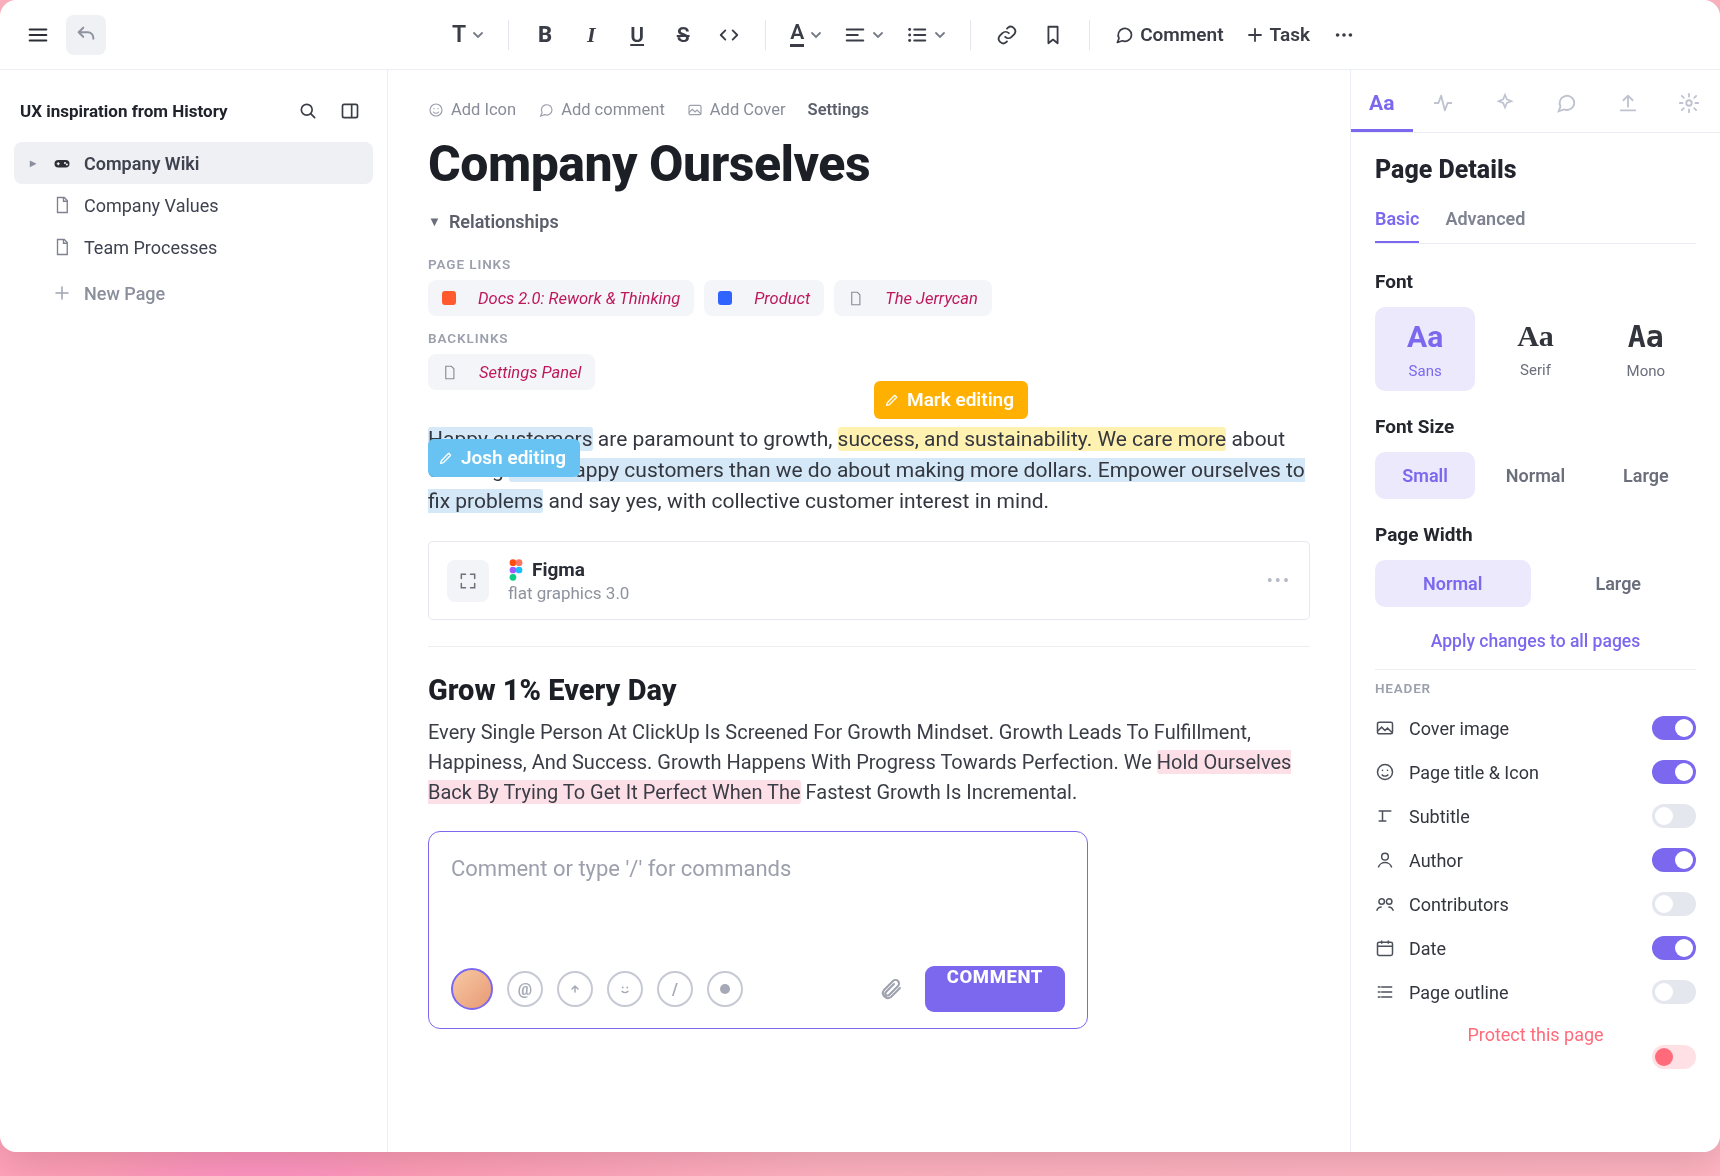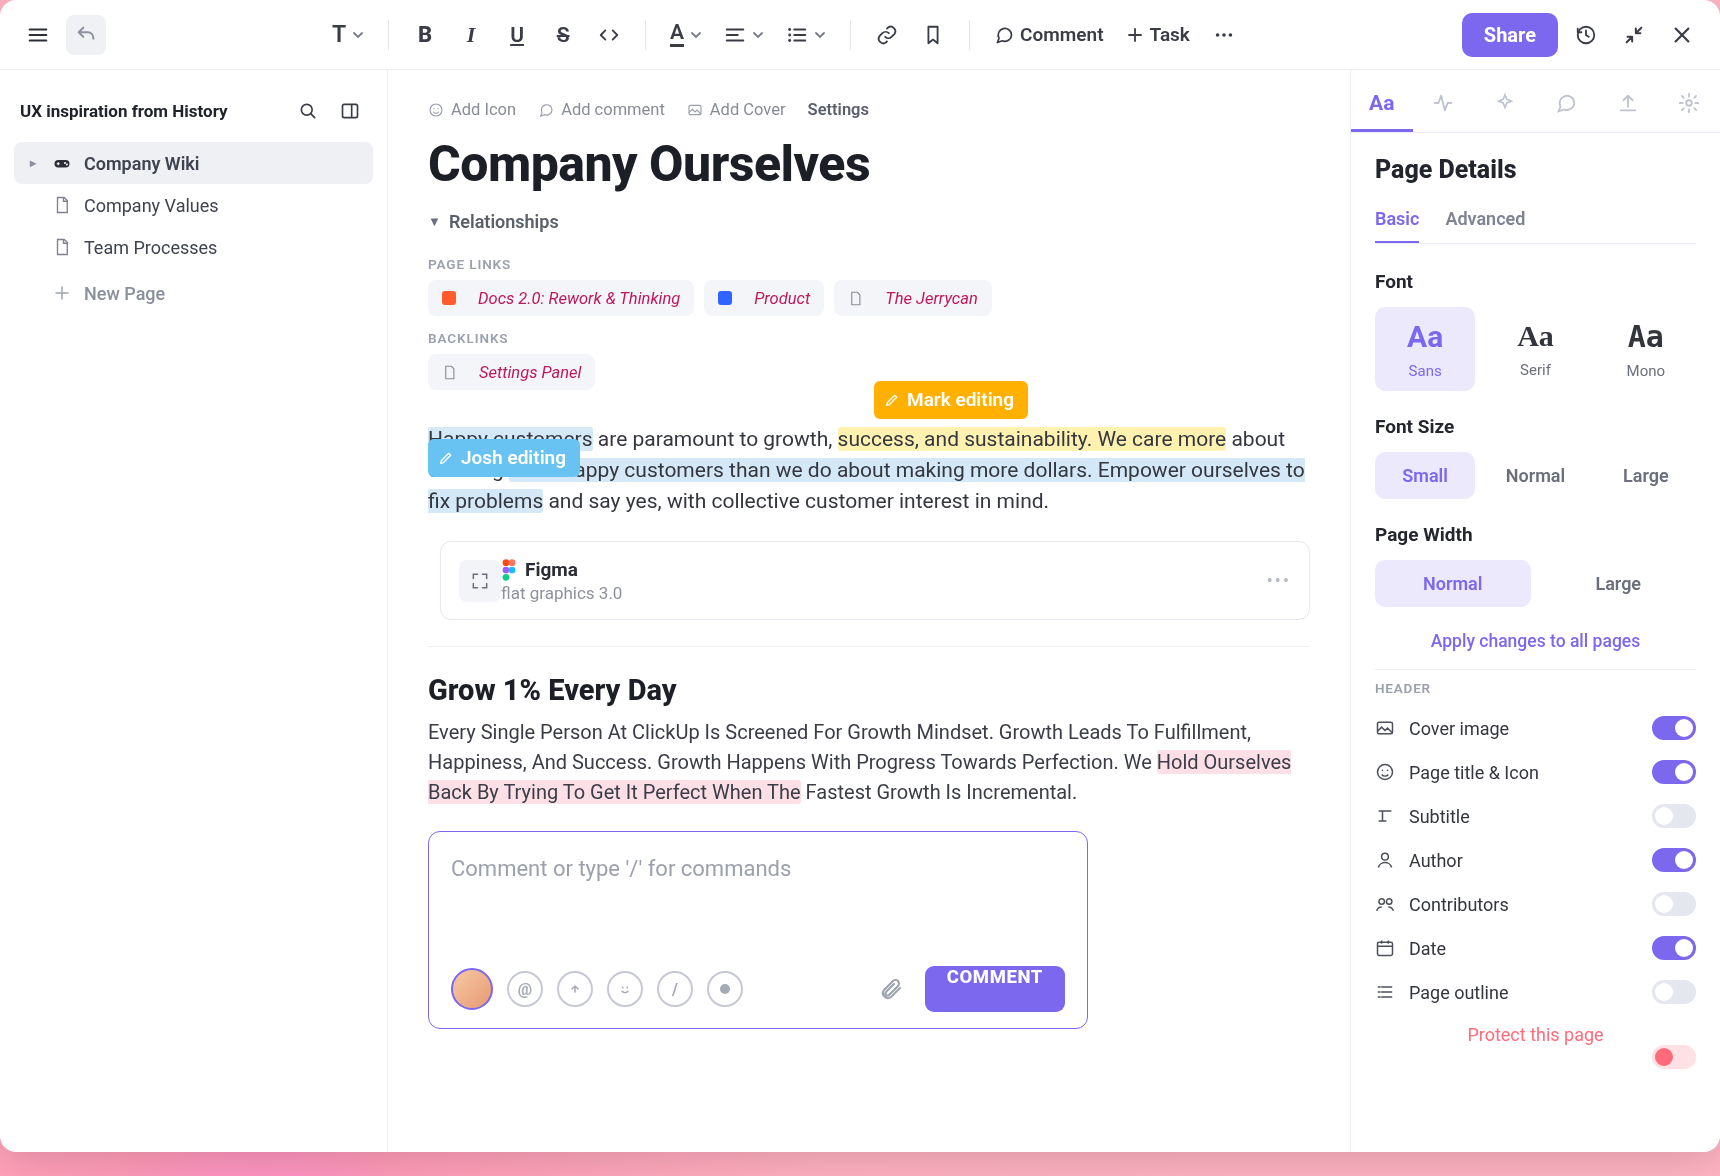--- a/index.html
+++ b/index.html
@@ -55,21 +55,21 @@
 .chips { display:flex; gap:10px; flex-wrap:wrap;}
 .chip { display:flex; align-items:center; gap:22px; background:#f4f5f8; border-radius:8px; height:36px; padding: 0 14px; font-size:16.5px; color:#be185d;font-style:italic;}
 .chip .sq { width:14px;height:14px;border-radius:3px;}
 .para { font-size:21px; line-height:1.48; color:#34373f; padding: 34px 0 24px; position:relative;}
 .hl-y { background:#FFF2B0; border-radius:3px;}
 .hl-b { background:#d4e8f7; border-radius:3px;}
 .hl-p { background:#fde0e7; border-radius:3px;}
 .editing-tag { position:absolute; display:flex; align-items:center; gap:7px; color:#fff; font-weight:600; padding:5px 14px 5px 10px; border-radius:6px; font-size:19px;}
 .tag-mark { background:#ffb000; top:-9px; left:446px;}
 .tag-josh { background:#68c3f2; top:49px; left:0;}
-.embed { border:1px solid #e6e8ef; border-radius:11px; padding:16px 18px; display:flex; align-items:center; gap:0;margin-left:12px;}
+.embed { border:1px solid #e6e8ef; border-radius:5px; padding:16px 18px; display:flex; align-items:center; gap:19px;}
 .embed .exp { width:42px;height:42px;border-radius:8px;background:#f3f4f8; display:flex;align-items:center;justify-content:center; color:#6b6f7c;}
 .embed .name{ font-weight:700; font-size:19px; color:#2a2d35;}
 .embed .sub{ color:#8e929e; font-size:17px; margin-top:2px;}
 .embed .dots{ margin-left:auto; color:#b6bac6; letter-spacing:2px; font-size:18px;}
 .hr { height:1px; background:#eceef2; margin: 26px 0;}
 .h2 { font-size:29px; font-weight:800; color:#1d1f26; padding-bottom:10px;}
 .para2 { font-size:20px; line-height:1.5; color:#3a3d46; padding-bottom: 24px;}
 
 .commentbox { border:1.5px solid #7b68ee; border-radius:12px; padding: 24px 22px 16px; max-width: 660px;}
 .commentbox .ph { color:#9ca0ad; font-size:22px; min-height: 110px;}
@@ -208,39 +208,20 @@
         </div>
       <div class="iconbtn">
           <svg width="22" height="22" viewBox="0 0 24 24">
             <circle cx="5" cy="12" r="2" fill="#3a3d46"></circle>
             <circle cx="12" cy="12" r="2" fill="#3a3d46"></circle>
             <circle cx="19" cy="12" r="2" fill="#3a3d46"></circle>
           </svg>
         </div>
     </div>
 
-    <div class="right">
-      <div class="share-btn">Share</div>
-      <div class="iconbtn">
-          <svg class="ico" viewBox="0 0 24 24">
-            <path d="M3 12a9 9 0 109-9 9 9 0 00-9 9zM12 7v5l3 2" stroke="#3a3d46" stroke-width="2" fill="none" stroke-linecap="round"></path>
-            <path d="M3 5v4h4" stroke="#3a3d46" stroke-width="2" fill="none" stroke-linecap="round" stroke-linejoin="round"></path>
-          </svg>
-        </div>
-      <div class="iconbtn">
-          <svg class="ico" viewBox="0 0 24 24">
-            <path d="M20 4l-6 6m0-5v5h5M4 20l6-6m0 5v-5H5" stroke="#3a3d46" stroke-width="2.2" fill="none" stroke-linecap="round" stroke-linejoin="round"></path>
-          </svg>
-        </div>
-      <div class="iconbtn">
-          <svg class="ico" viewBox="0 0 24 24">
-            <path d="M5 5l14 14M19 5L5 19" stroke="#3a3d46" stroke-width="2.4" stroke-linecap="round"></path>
-          </svg>
-        </div>
-    </div>
   </div>
 
   <div class="body">
 
     <div class="sidebar">
       <div class="sb-head">
         <div class="sb-title">UX inspiration from History</div>
         <div class="sb-icons">
           <div class="iconbtn small">
               <svg width="20" height="20" viewBox="0 0 24 24">

